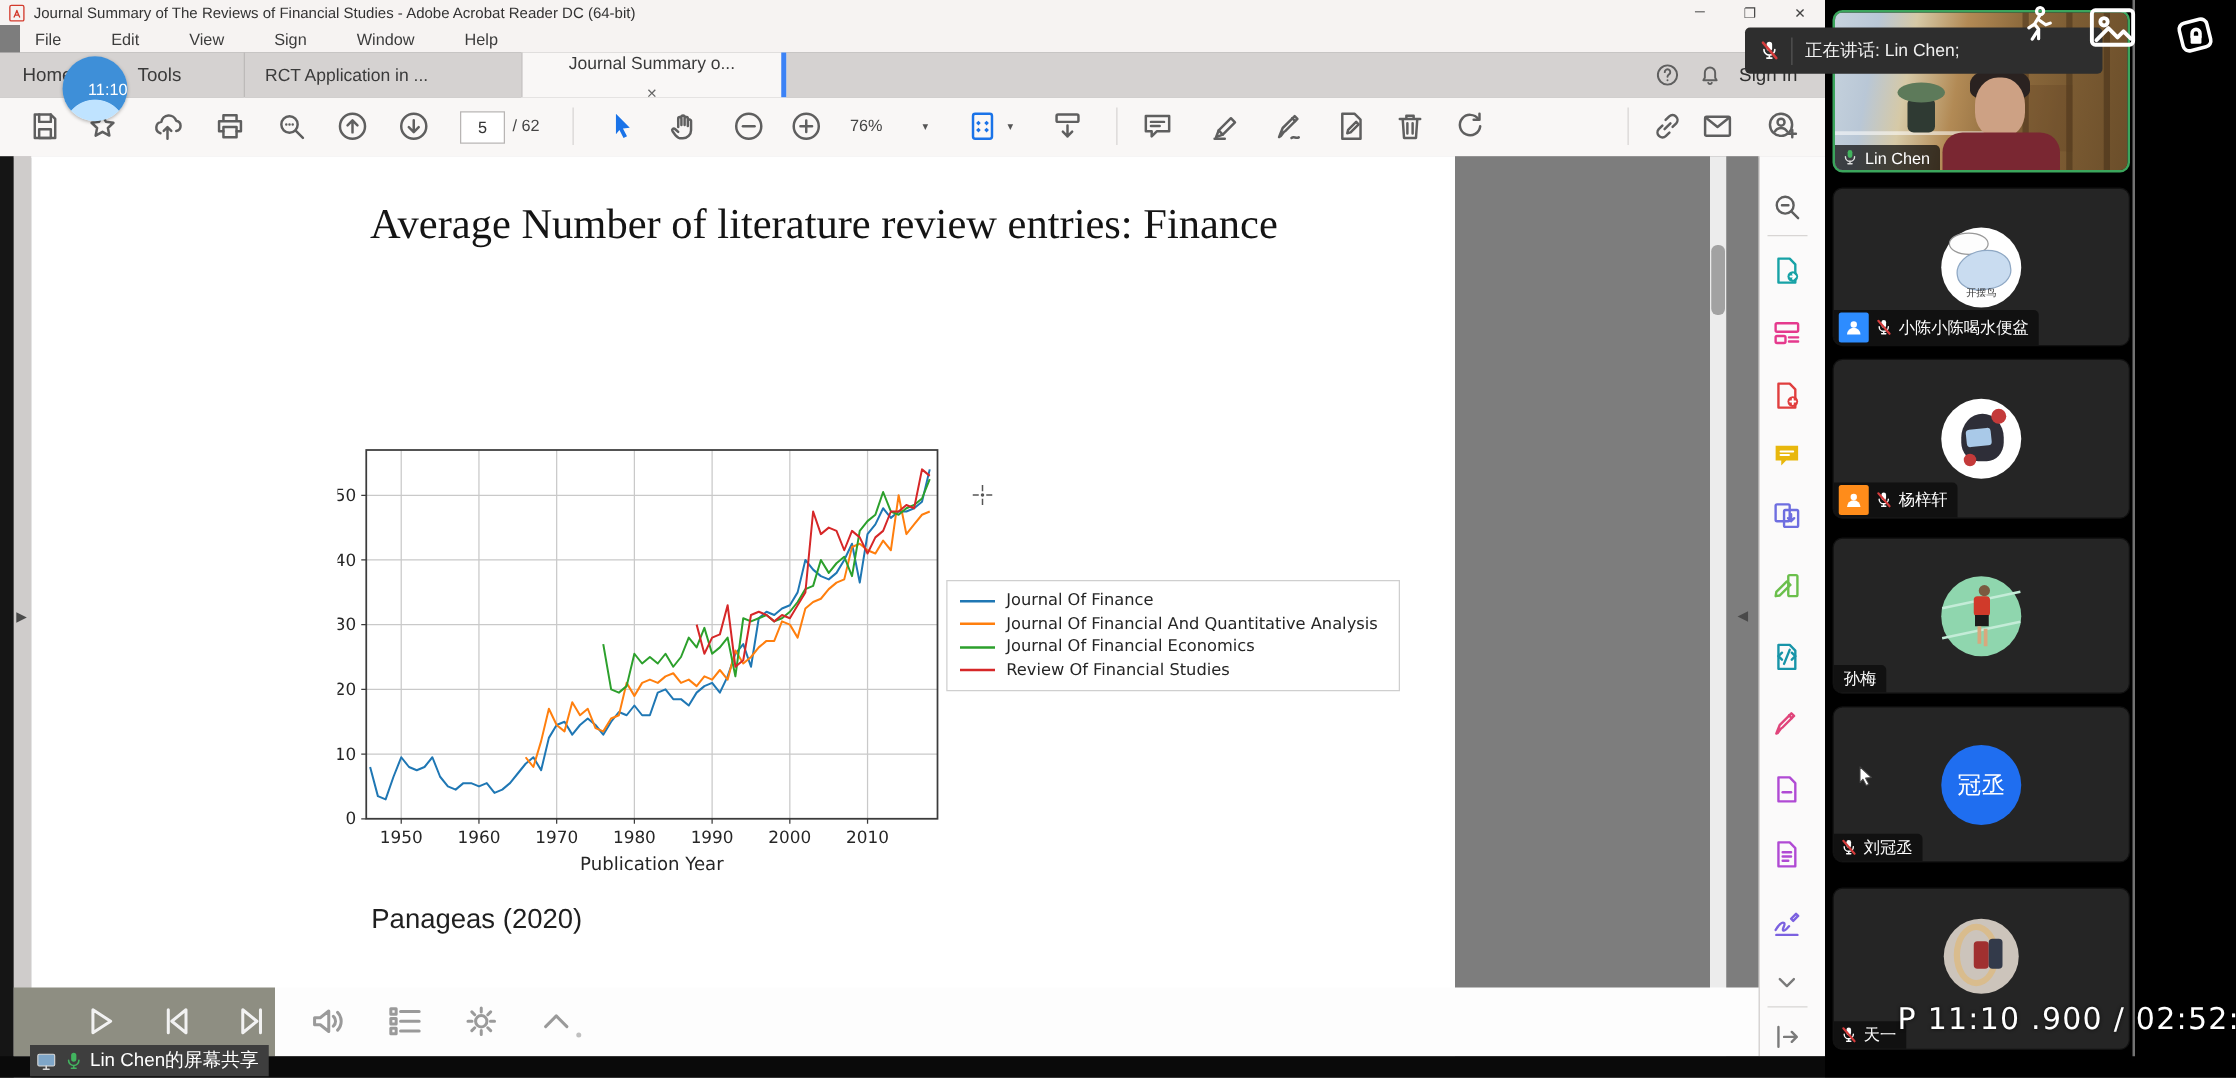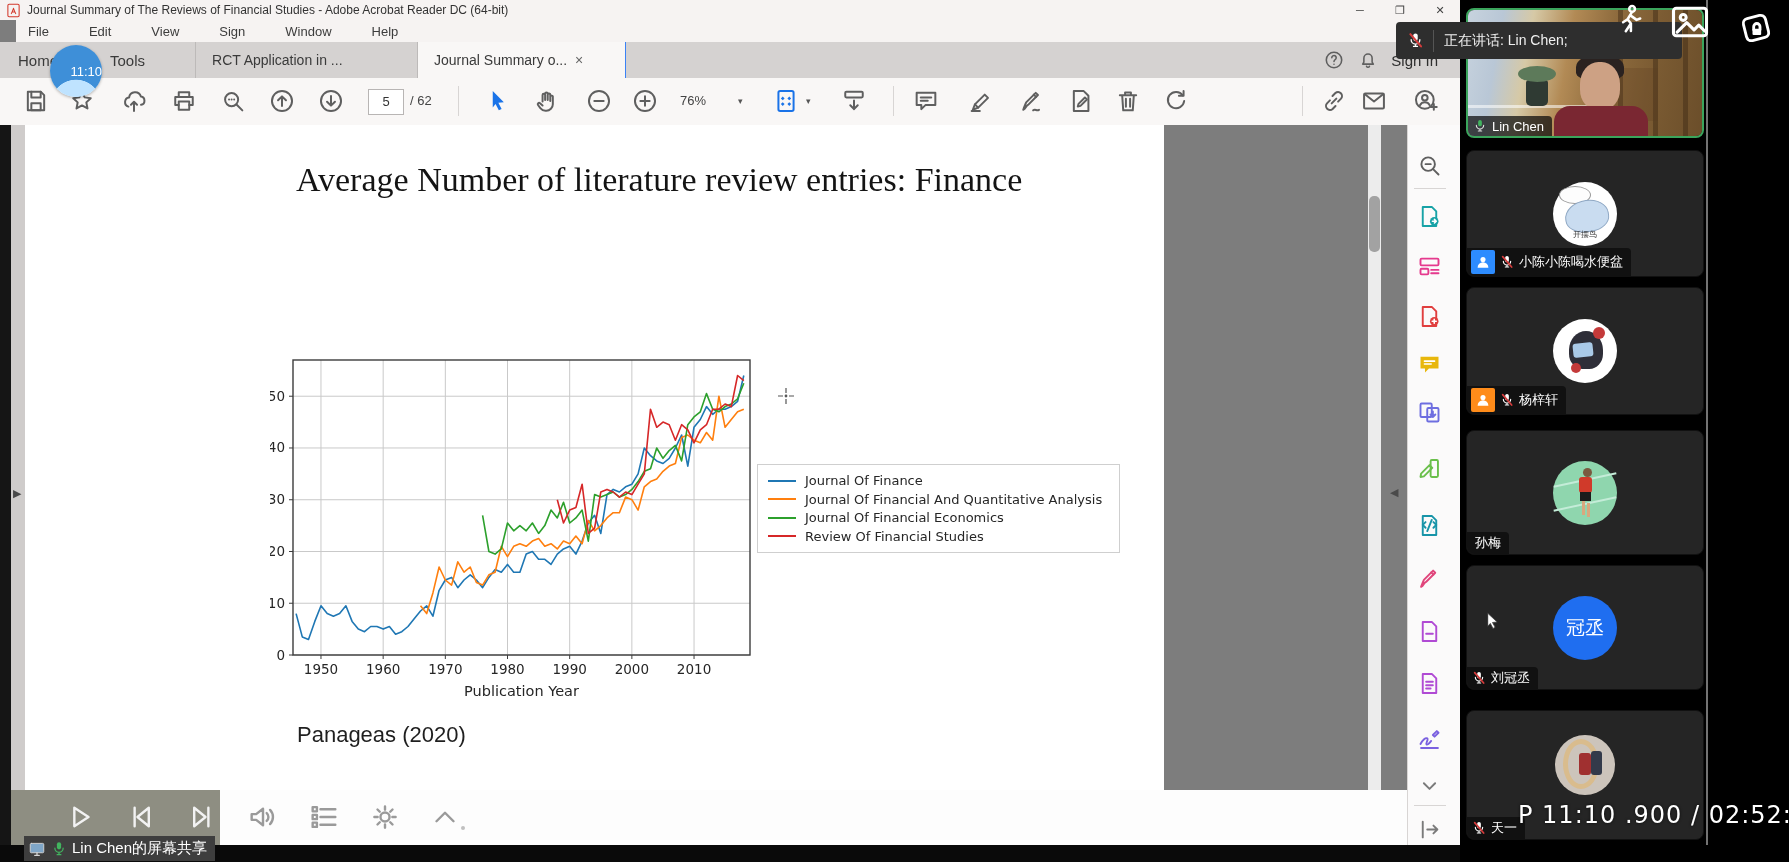--- a/index.html
+++ b/index.html
@@ -12,21 +12,21 @@
   #acrobat{left:0;top:0;width:1460px;height:862px;background:#7d7d7d;}
   #titlebar{left:0;top:0;width:1460px;height:20px;background:#f6f3f2;display:flex;align-items:center;}
   #titlebar .ttl{font-size:12px;color:#333;margin-left:6px;}
   .winbtn{width:40px;height:20px;display:flex;align-items:center;justify-content:center;font-size:11px;color:#444;}
   #menubar{left:16px;top:20px;width:1460px;height:22px;background:#f6f3f2;display:flex;align-items:center;gap:40px;padding-left:12px;box-sizing:border-box;}
   #menubar span{font-size:13px;color:#3c3c3c;}
   #tabrow{left:0;top:42px;width:1460px;height:36px;background:#d5d2d1;display:flex;align-items:stretch;}
   .quicklink{font-size:15px;color:#3a3a3a;display:flex;align-items:center;padding:0 18px;}
   .doctab{display:flex;align-items:center;gap:8px;padding:0 16px;font-size:14px;color:#3a3a3a;
           border-left:1px solid #bdbab9;max-width:200px;white-space:nowrap;}
-  .doctab.active{background:#f9f7f6;border-left:1px solid #bdbab9;border-right:1px solid #3b82f6;}
+  .doctab.active{background:#f9f7f6;border-left:1px solid #bdbab9;border-right:4px solid #3b82f6;flex-direction:column;}
   #toolbar{left:0;top:78px;width:1460px;height:47px;background:#f9f7f6;border-bottom:1px solid #cfcccb;}
   .tbtn{position:absolute;top:9px;width:28px;height:28px;color:#5f5f5f;}
   .vsep{position:absolute;top:8px;width:1px;height:30px;background:#d8d5d4;}
   #pagebox{position:absolute;left:368px;top:11px;width:34px;height:24px;background:#fff;border:1px solid #b8b5b4;
            font-size:13px;color:#333;text-align:center;line-height:24px;}
   #pagetotal{position:absolute;left:410px;top:11px;font-size:13px;color:#444;line-height:24px;}
   #zoomval{position:absolute;left:680px;top:11px;font-size:13px;color:#444;line-height:24px;}
   .caret-sm{position:absolute;font-size:9px;color:#555;top:18px;}
   
   #leftstrip{left:0;top:125px;width:11px;height:737px;background:#151515;}

